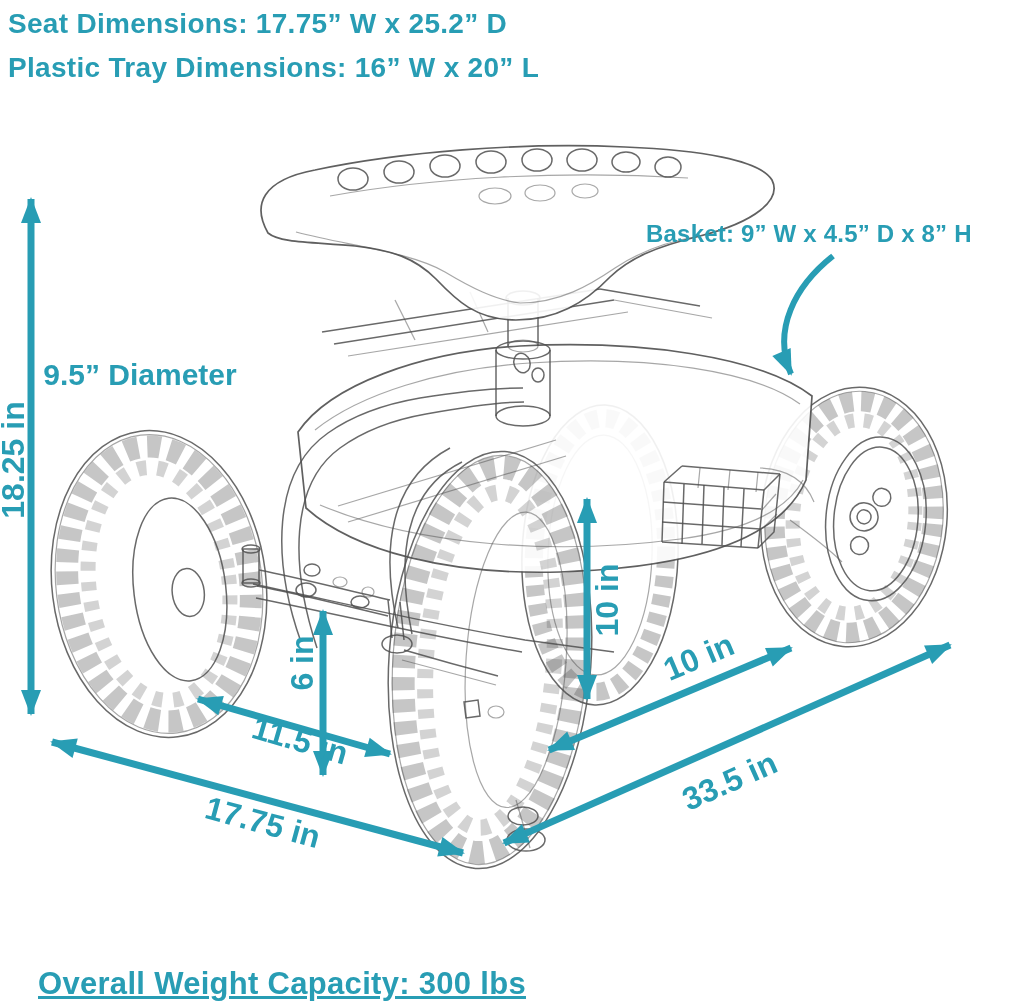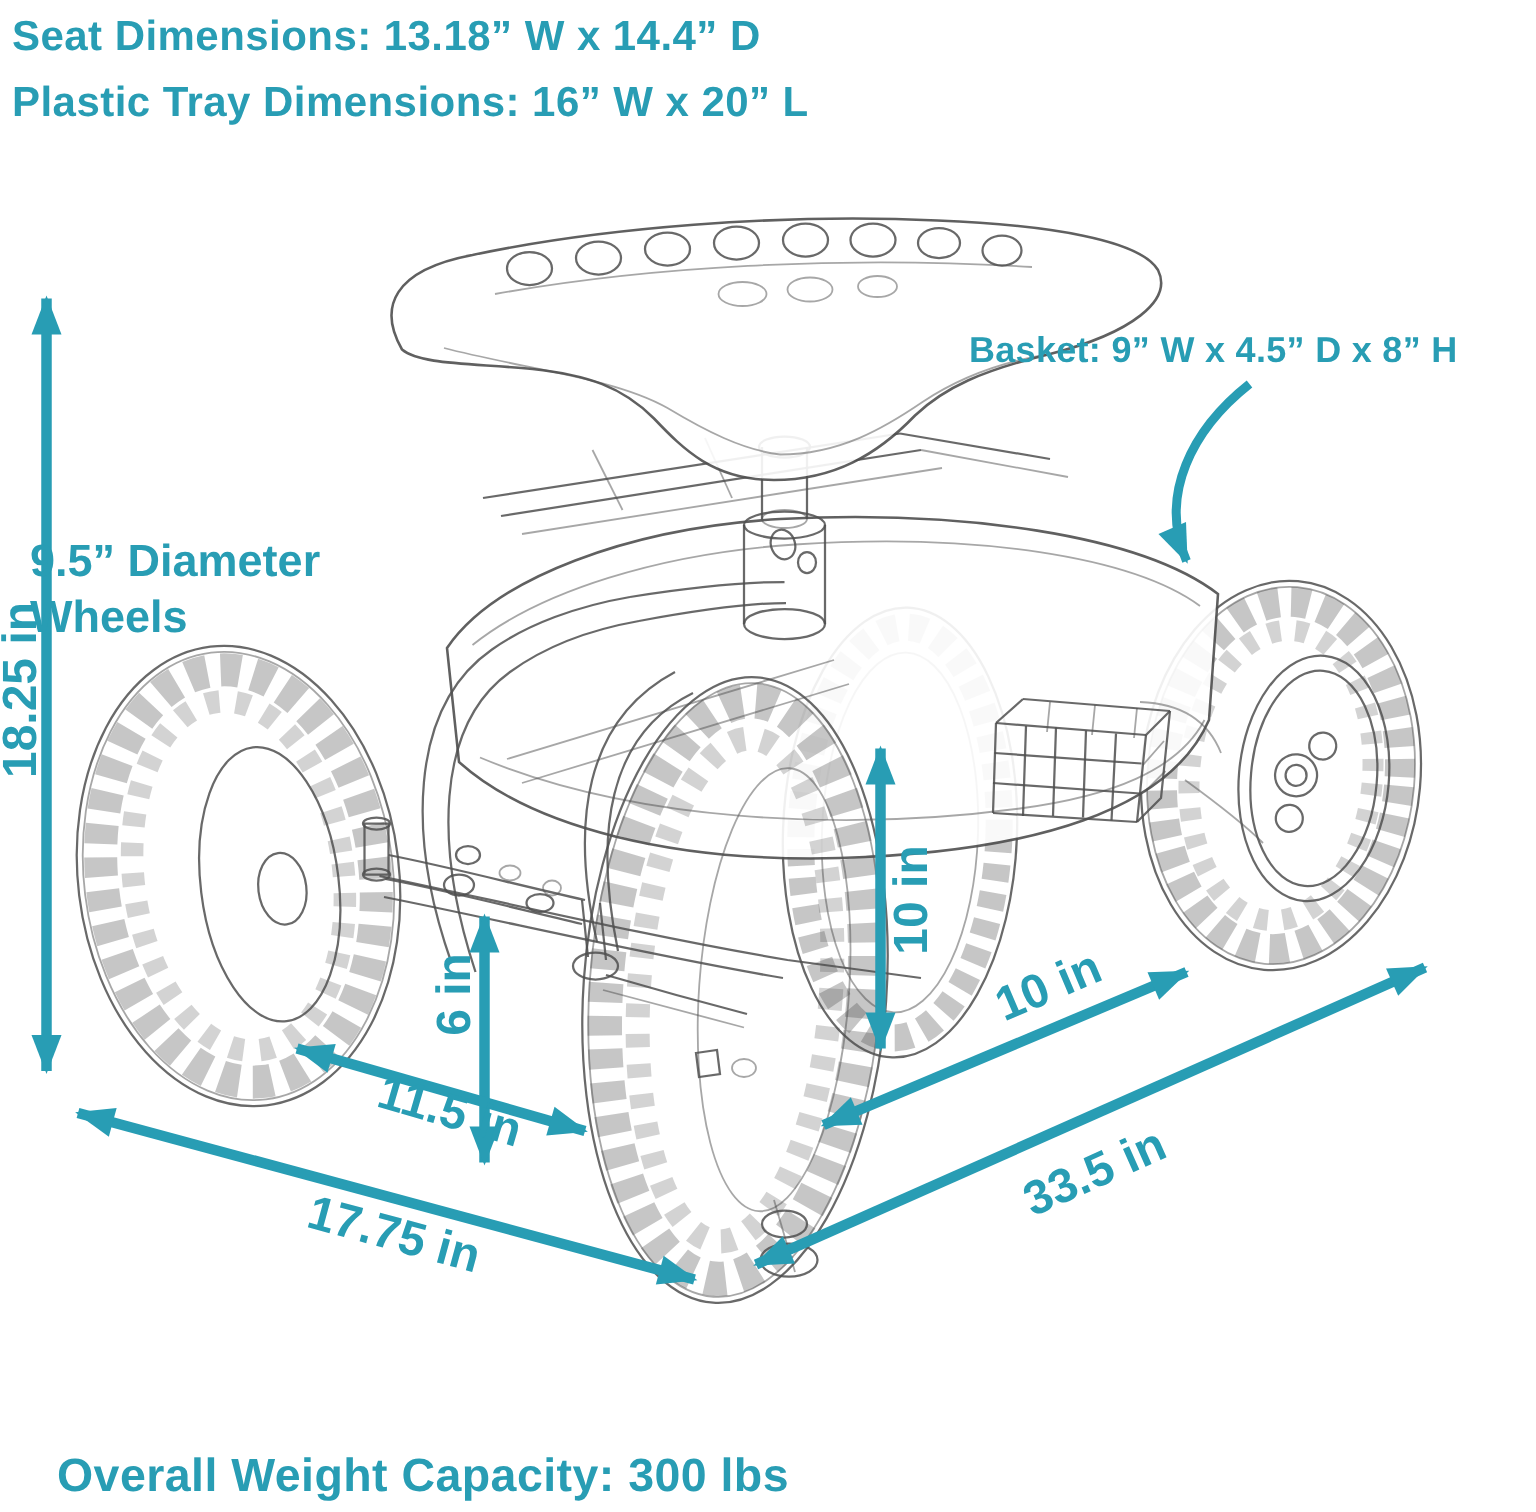--- a/index.html
+++ b/index.html
@@ -3,23 +3,23 @@
 <meta charset="utf-8">
 <style>
   :root { --accent:#289DB4; --sketch:#4f4f4f; }
   * { margin:0; padding:0; box-sizing:border-box; }
   html,body { width:1024px; height:1008px; background:#ffffff; overflow:hidden;
               font-family:"Liberation Sans", sans-serif; }
   .stage { position:relative; width:1024px; height:1008px; }
   .stage > svg { position:absolute; left:0; top:0; }
   .lbl { position:absolute; color:var(--accent); font-weight:bold; white-space:nowrap; }
   .hdr { left:8px; top:2px; font-size:28px; line-height:44px; letter-spacing:.3px; }
-  .ftr { left:38px; top:966px; font-size:31px; letter-spacing:.3px; }
+  .ftr { left:38px; top:966px; font-size:31px; letter-spacing:.3px;text-decoration:underline; }
   .basket-lbl { left:646px; top:220px; font-size:24px; letter-spacing:.2px; }
-  .wheels-lbl { left:20px; top:356px; width:240px; 
+  .wheels-lbl { left:20px; top:356px; width:240px; text-align:center;
                 font-size:30px; line-height:37px; white-space:normal; }
   
   .sk  { fill:none; stroke:var(--sketch); stroke-width:1.5; opacity:.85; }
   .skl { fill:none; stroke:var(--sketch); stroke-width:1.2; opacity:.5; }
   .skw { fill:#ffffff; stroke:var(--sketch); stroke-width:1.7; opacity:.9; }
   .tread  { fill:none; stroke:var(--sketch); opacity:.32; }
   .tread2 { fill:none; stroke:var(--sketch); opacity:.25; }
   
   .dim-line { stroke:var(--accent); stroke-width:7; fill:none; }
   .dim-curve{ stroke:var(--accent); stroke-width:6; fill:none; }
@@ -206,25 +206,24 @@
       <text class="dim-text" transform="translate(703,667) rotate(-23)">10 in</text>
 
       <line class="dim-line" x1="504" y1="843" x2="950" y2="645" marker-start="url(#ahr)" marker-end="url(#ah)"></line>
       <text class="dim-text" transform="translate(734,791) rotate(-24)">33.5 in</text>
 
       <path class="dim-curve" d="M 833,256 C 795,286 772,330 791,374" marker-end="url(#ah)"></path>
     </g>
   </svg>
 
   <div class="lbl hdr">
-    <div>Seat Dimensions: 13.18” W x 14.4” D</div>
+    <div>Seat Dimensions: 17.75” W x 25.2” D</div>
     <div>Plastic Tray Dimensions: 16” W x 20” L</div>
   </div>
 
   <div class="lbl basket-lbl">Basket: 9” W x 4.5” D x 8” H</div>
 
   <div class="lbl wheels-lbl">
     <div>9.5” Diameter</div>
-    <div>Wheels</div>
   </div>
 
   <div class="lbl ftr">Overall Weight Capacity: 300 lbs</div>
 </div>
 
 </body></html>

